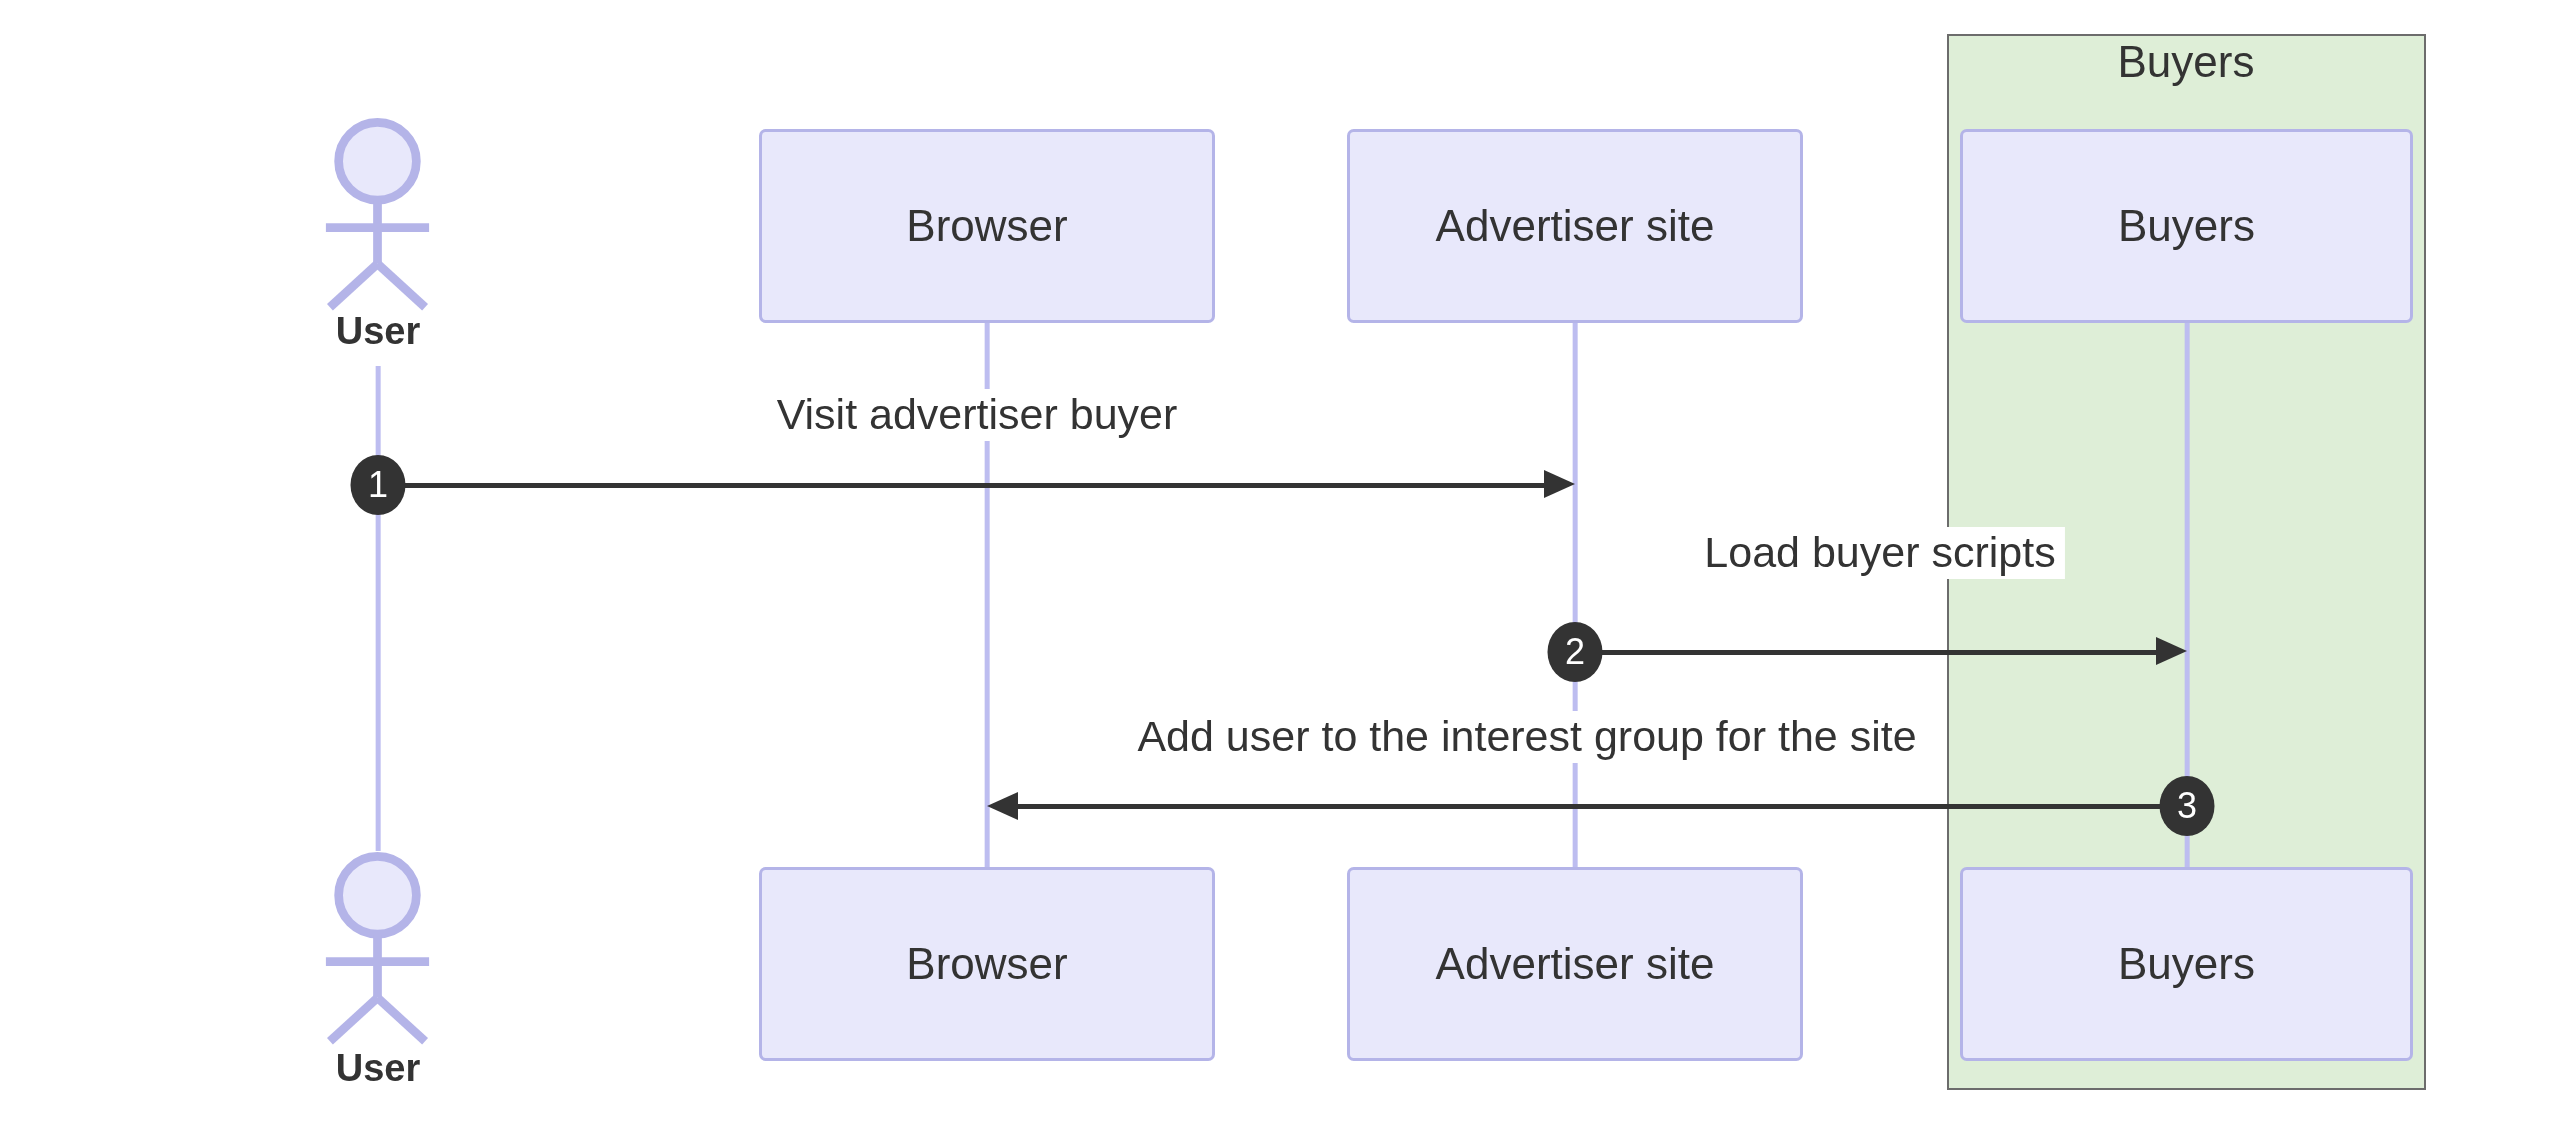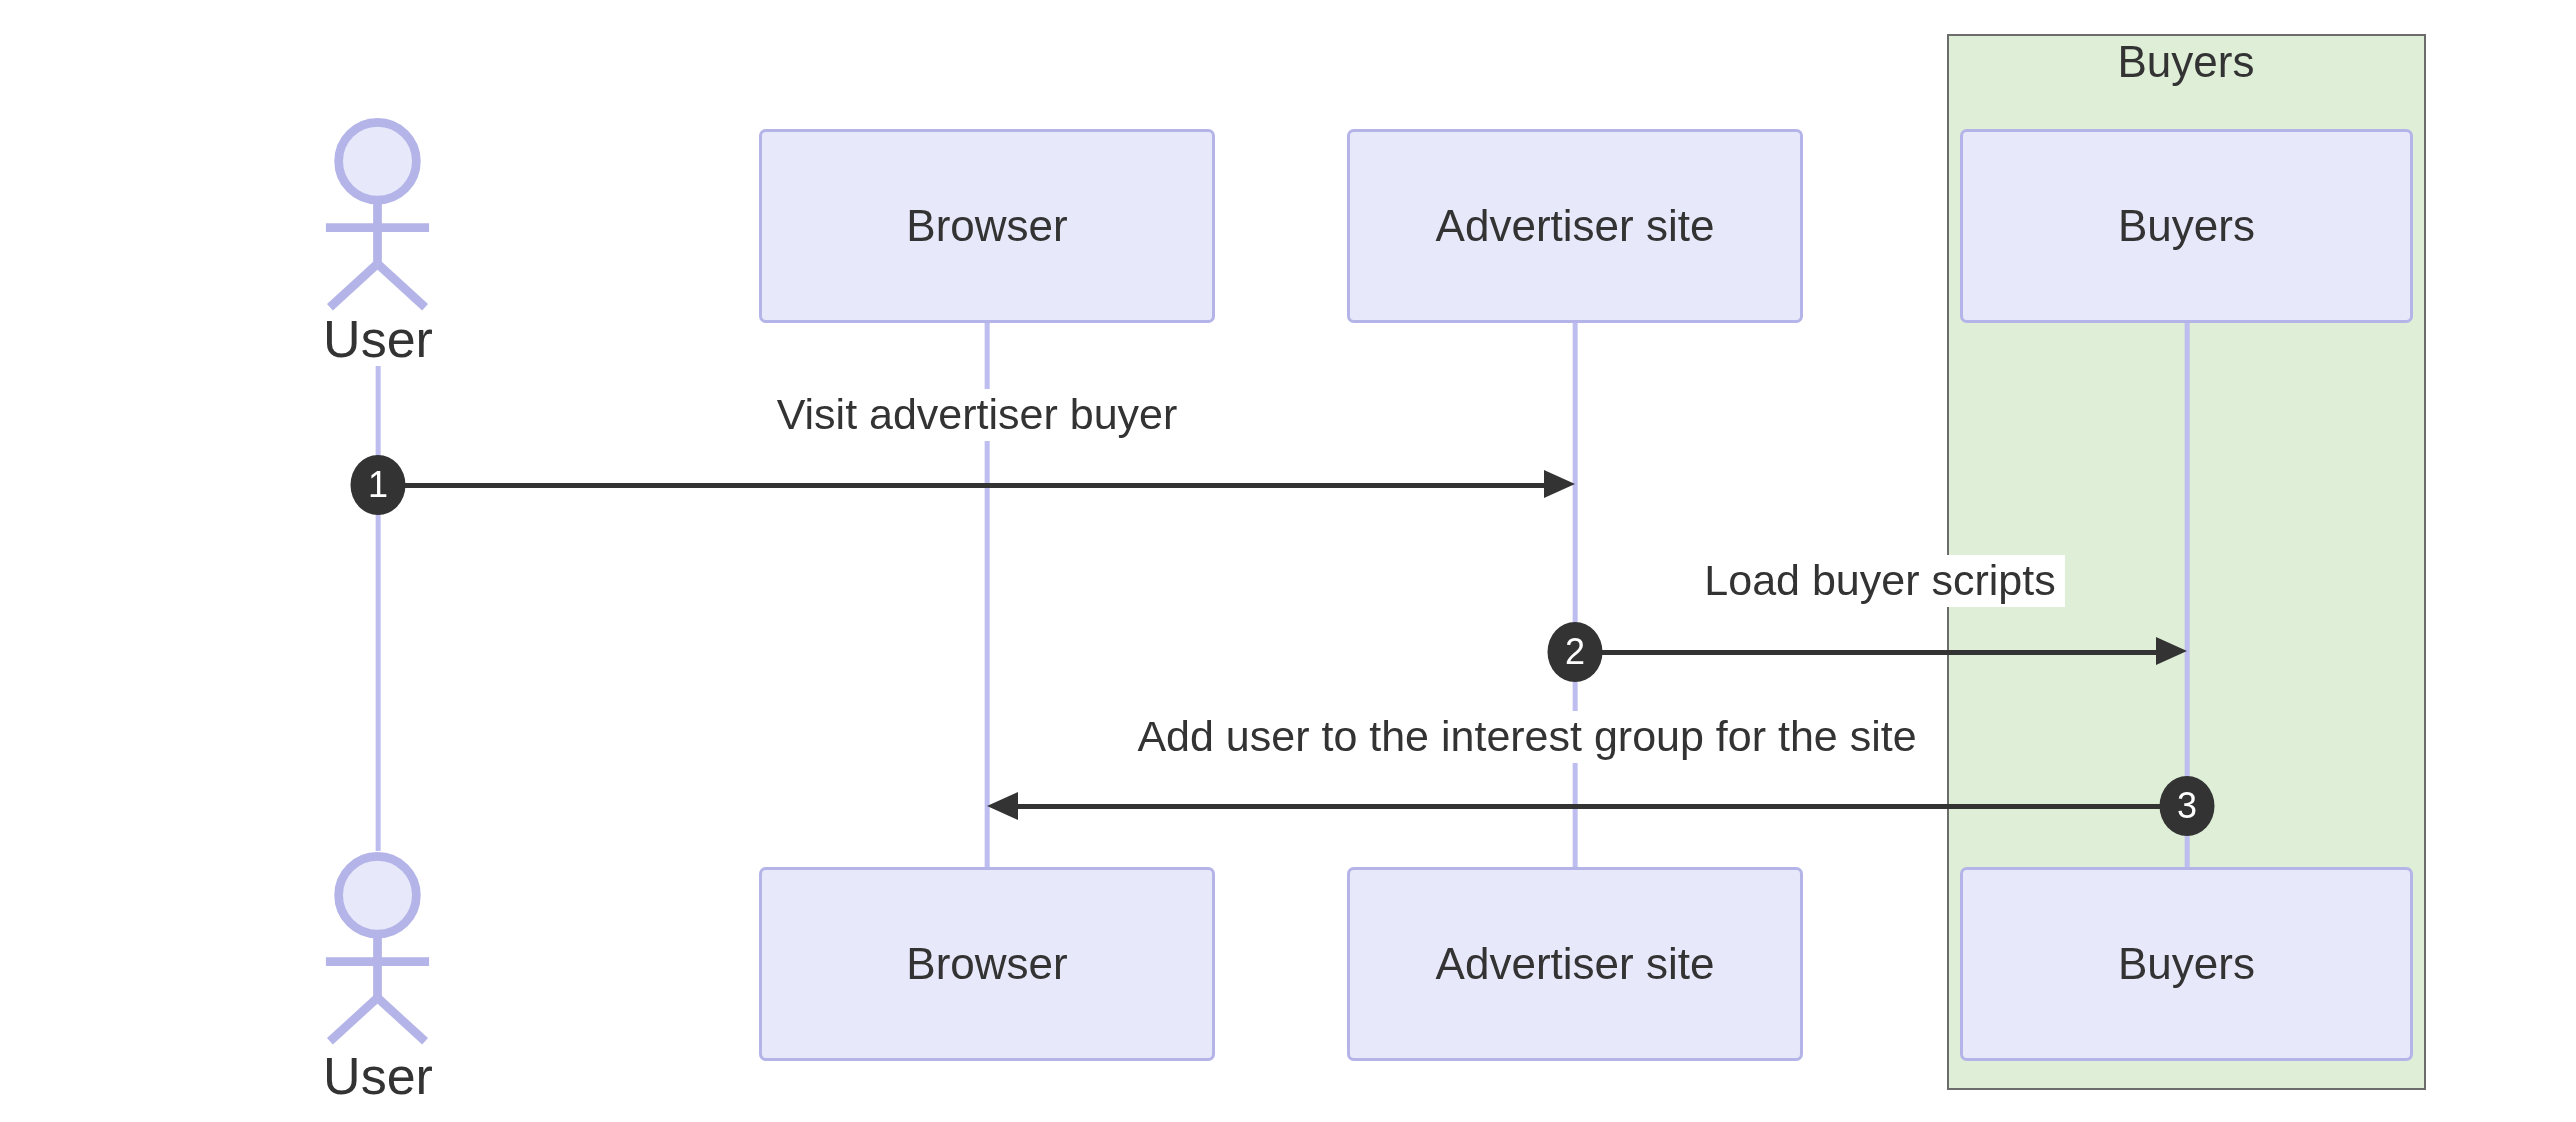--- a/index.html
+++ b/index.html
@@ -38,23 +38,24 @@
     box-sizing:border-box;
     display:flex;align-items:center;justify-content:center;
     font-size:44px;
     color:var(--text,#333333);
     white-space:nowrap;
   }
   .actor-figure{position:absolute;}
   .actor-label{
     position:absolute;
     transform:translateX(-50%);
-    font-size:52px;line-height:1.05;
+    font-size:38px;line-height:1.05;
     color:var(--text,#333333);
     white-space:nowrap;
+    font-weight:bold;
   }
   .msg-line{
     position:absolute;
     height:4.7px;
     background:var(--arrow,#333333);
   }
   .arrowhead{
     position:absolute;
     width:0;height:0;
     border-top:14.8px solid transparent;
@@ -133,21 +134,21 @@
   </svg>
   <div class="actor-label" style="left:378px;top:1049px;">User</div>
 
   <div class="msg-label" style="left:977px;top:389px;">Visit advertiser buyer</div>
   <div class="msg-line" style="left:380px;top:483px;width:1167px;"></div>
   <div class="arrowhead right" style="left:1544px;top:470px;"></div>
   <div class="seq-num" style="left:378px;top:485px;">
     <span>1</span>
   </div>
 
-  <div class="msg-label" style="left:1880px;top:555px;">Load buyer scripts</div>
+  <div class="msg-label" style="left:1880px;top:527px;">Load buyer scripts</div>
   <div class="msg-line" style="left:1575px;top:650px;width:581px;"></div>
   <div class="arrowhead right" style="left:2156px;top:637px;"></div>
   <div class="seq-num" style="left:1575px;top:652px;">
     <span>2</span>
   </div>
 
   <div class="msg-label" style="left:1527px;top:711px;">Add user to the interest group for the site</div>
   <div class="msg-line" style="left:1018px;top:804px;width:1169px;"></div>
   <div class="arrowhead left" style="left:987px;top:792px;"></div>
   <div class="seq-num" style="left:2187px;top:806px;">

